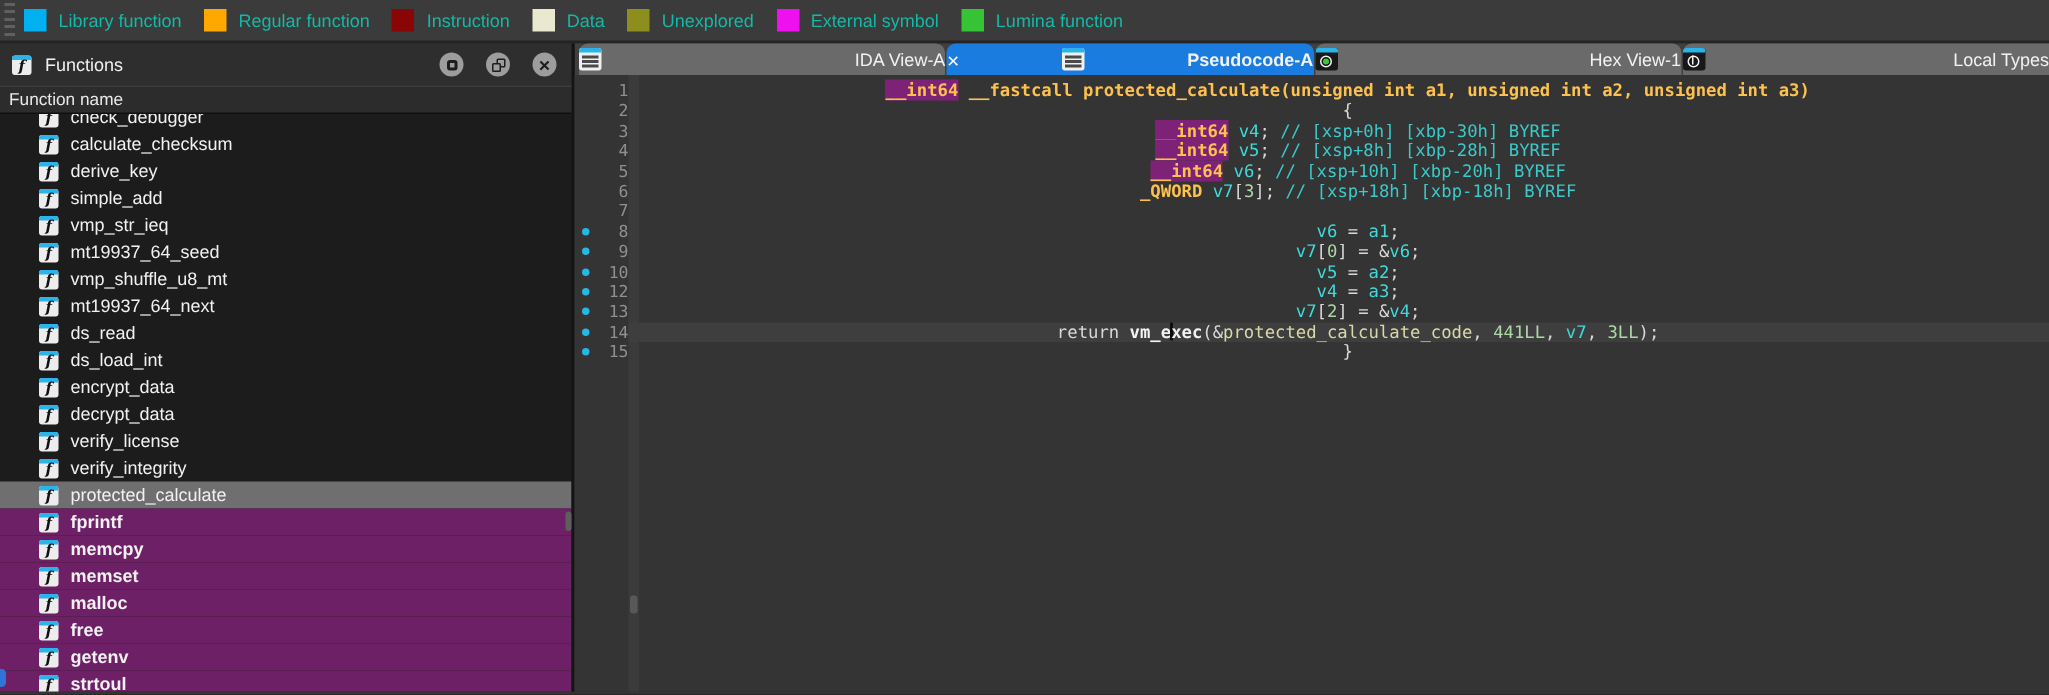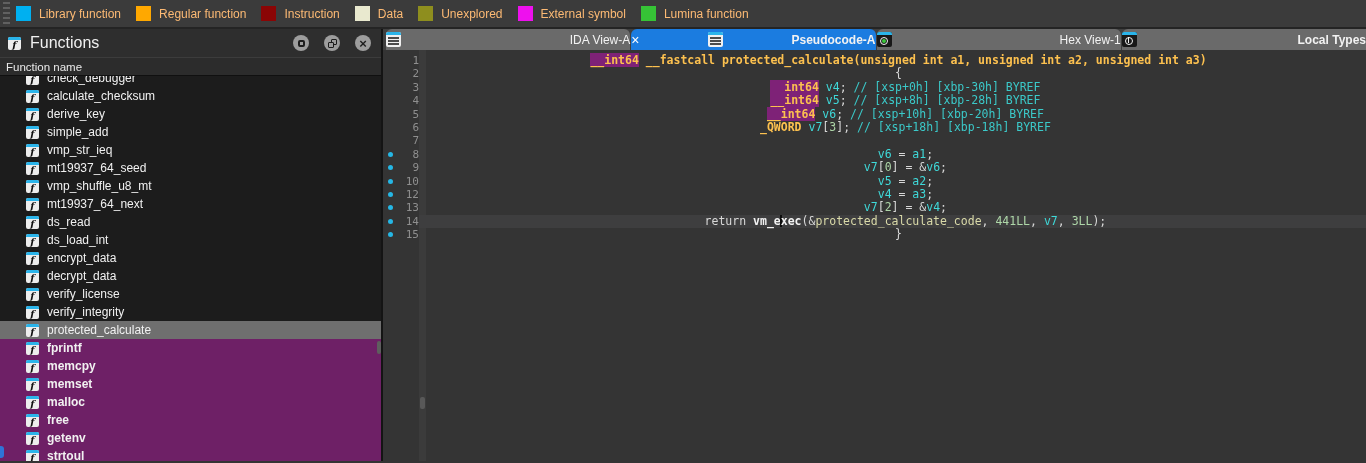--- a/index.html
+++ b/index.html
@@ -8,31 +8,31 @@
            background:#343434; font-family:"Liberation Sans",sans-serif; }
 
   
   .legend-bar{ height:29px; background:#3b3b3b; border-bottom:2px solid #242424;
                display:flex; align-items:center; padding-left:3px; }
   .grip{ width:7px; height:24px; margin-right:6px;
          background:repeating-linear-gradient(to bottom,#606060 0 2px,transparent 2px 5px); }
   .legend-items{ display:flex; align-items:center; }
   .legend-item{ display:flex; align-items:center; gap:8px; margin-right:15px; }
   .legend-sq{ width:15px; height:15px; flex:none; }
-  .legend-lbl{ color:#fdba74; font-size:12px; }
+  .legend-lbl{ color:#14b8a6; font-size:12px; }
 
   
   .body{ display:flex; height:432px; }
 
   
   .functions-panel{ width:383px; flex:none; background:#1c1c1c;
                     border-right:2px solid #141414; display:flex; flex-direction:column; position:relative; }
   .panel-titlebar{ height:28px; flex:none; background:#2e2e2e; display:flex; align-items:center;
                    padding:0 10px 0 8px; gap:9px; }
-  .panel-title{ color:#f0f0f0; font-size:16px; }
+  .panel-title{ color:#f0f0f0; font-size:12px; }
   .winbtns{ margin-left:auto; display:flex; gap:15px; }
   .winbtn{ width:16px; height:16px; border-radius:50%; background:#9d9d9d;
            display:flex; align-items:center; justify-content:center; }
   .g-max{ width:7px; height:7px; border:2px solid #1d1d1d; border-radius:2px; }
   .g-float{ position:relative; width:9px; height:9px; }
   .g-float i{ position:absolute; width:6px; height:6px; border:1.6px solid #1d1d1d; border-radius:1px; }
   .g-float i:first-child{ right:0; top:0; }
   .g-float i:last-child{ left:0; bottom:0; background:#9d9d9d; }
   .g-close{ color:#1d1d1d; font-size:13px; font-weight:bold; line-height:1; }
 
@@ -54,21 +54,21 @@
                font-size:10px; line-height:11px; text-align:center; }
   .fn-scroll-thumb{ position:absolute; right:0; top:312px; width:4px; height:13px;
                     background:#5e5e5e; border-radius:2px; }
 
   
   .right{ flex:1; display:flex; flex-direction:column; min-width:0; }
   .tabbar{ height:21px; flex:none; background:#3f3f3f; display:flex; padding-left:3px; }
   .tab{ flex:1; display:flex; align-items:center; justify-content:space-between; gap:7px;
         background:#6a6a6a; border-radius:6px 6px 0 0; margin-right:1px;
         color:#f2f2f2; font-size:12px; cursor:default; }
-  .tab:last-child{ margin-right:0; border-top-right-radius:0;font-weight:bold; }
+  .tab:last-child{ margin-right:0; border-top-right-radius:0; }
   .tab.active{ background:var(--active-tab); font-weight:bold; }
   .closex{ color:#ffffff; font-size:14px; line-height:1; margin-right:1px; font-weight:normal; }
 
   .tico{ width:15px; height:15px; flex:none; border-radius:2px; position:relative; overflow:hidden; }
   .tico::before{ content:""; position:absolute; top:0; left:0; right:0; height:3px; background:#2ab4ea; }
   .tico.listing{ background:#f0f0f0; }
   .tico.listing i{ position:absolute; left:2px; right:2px; height:1.5px; background:#4a4a4a; }
   .tico.listing i:nth-child(1){ top:5px; } .tico.listing i:nth-child(2){ top:8px; } .tico.listing i:nth-child(3){ top:11px; }
   .tico.dark{ background:#181818; }
   .tico .ring{ position:absolute; left:3.5px; top:5px; width:8px; height:8px; border-radius:50%;

